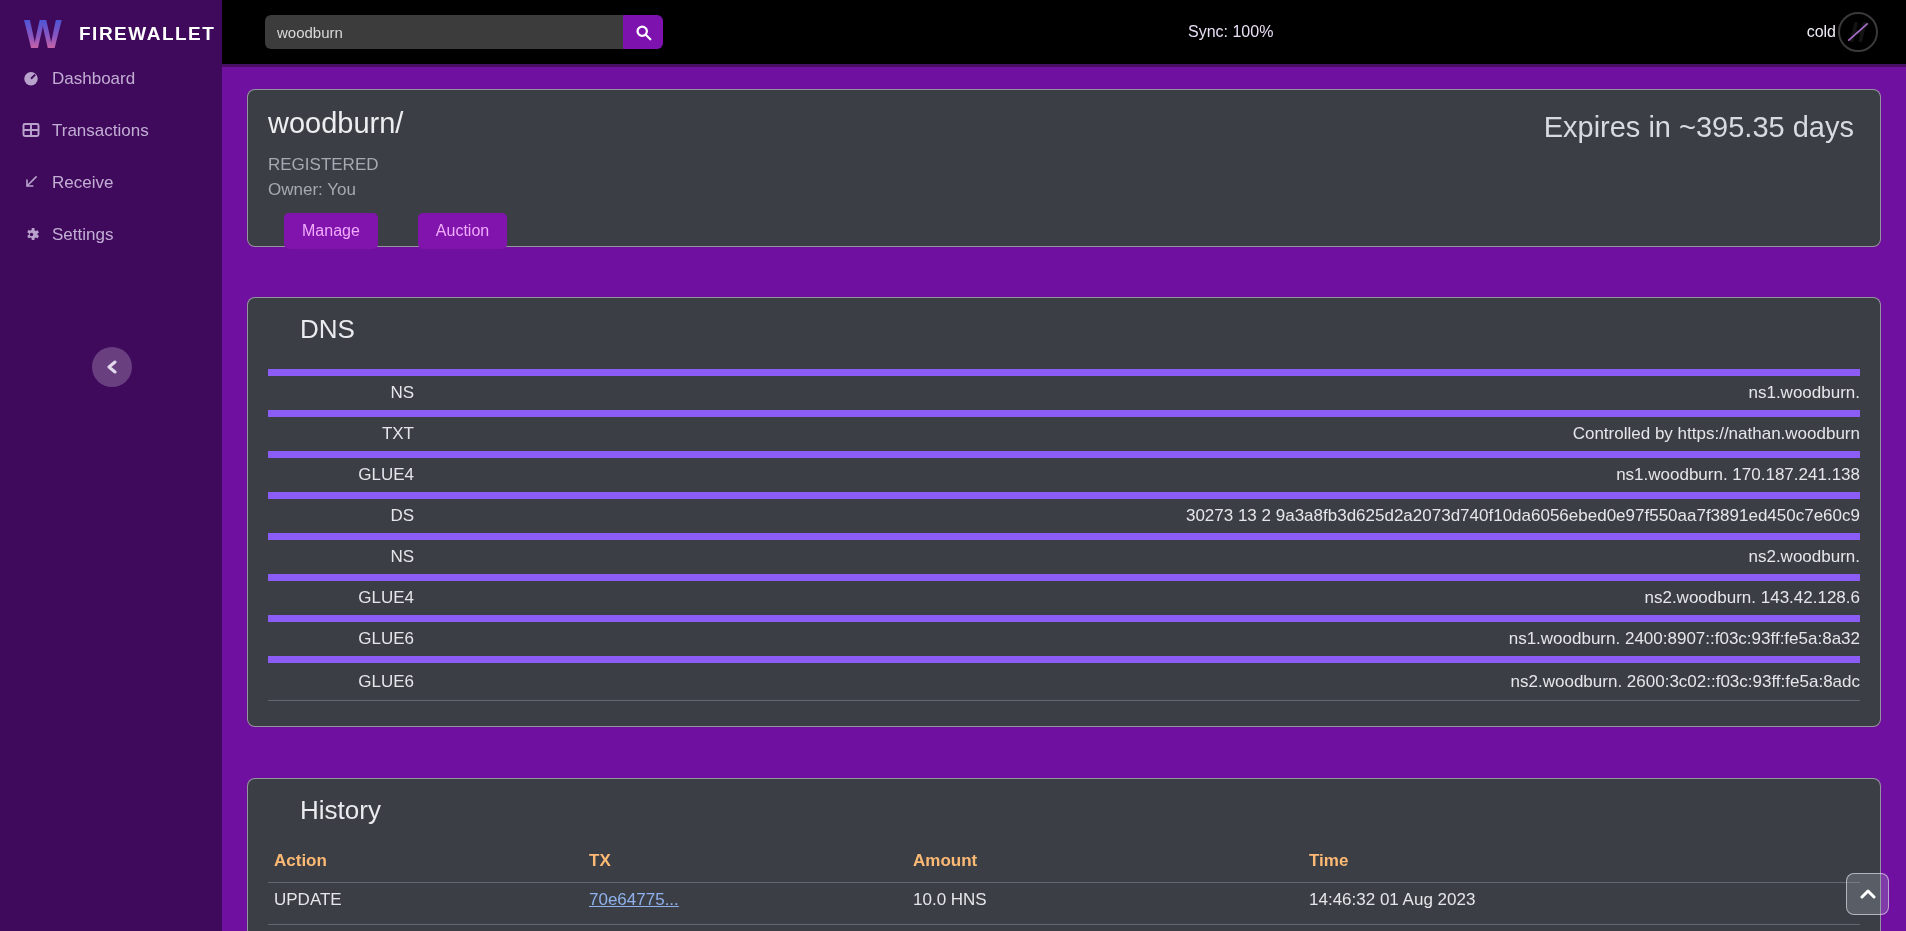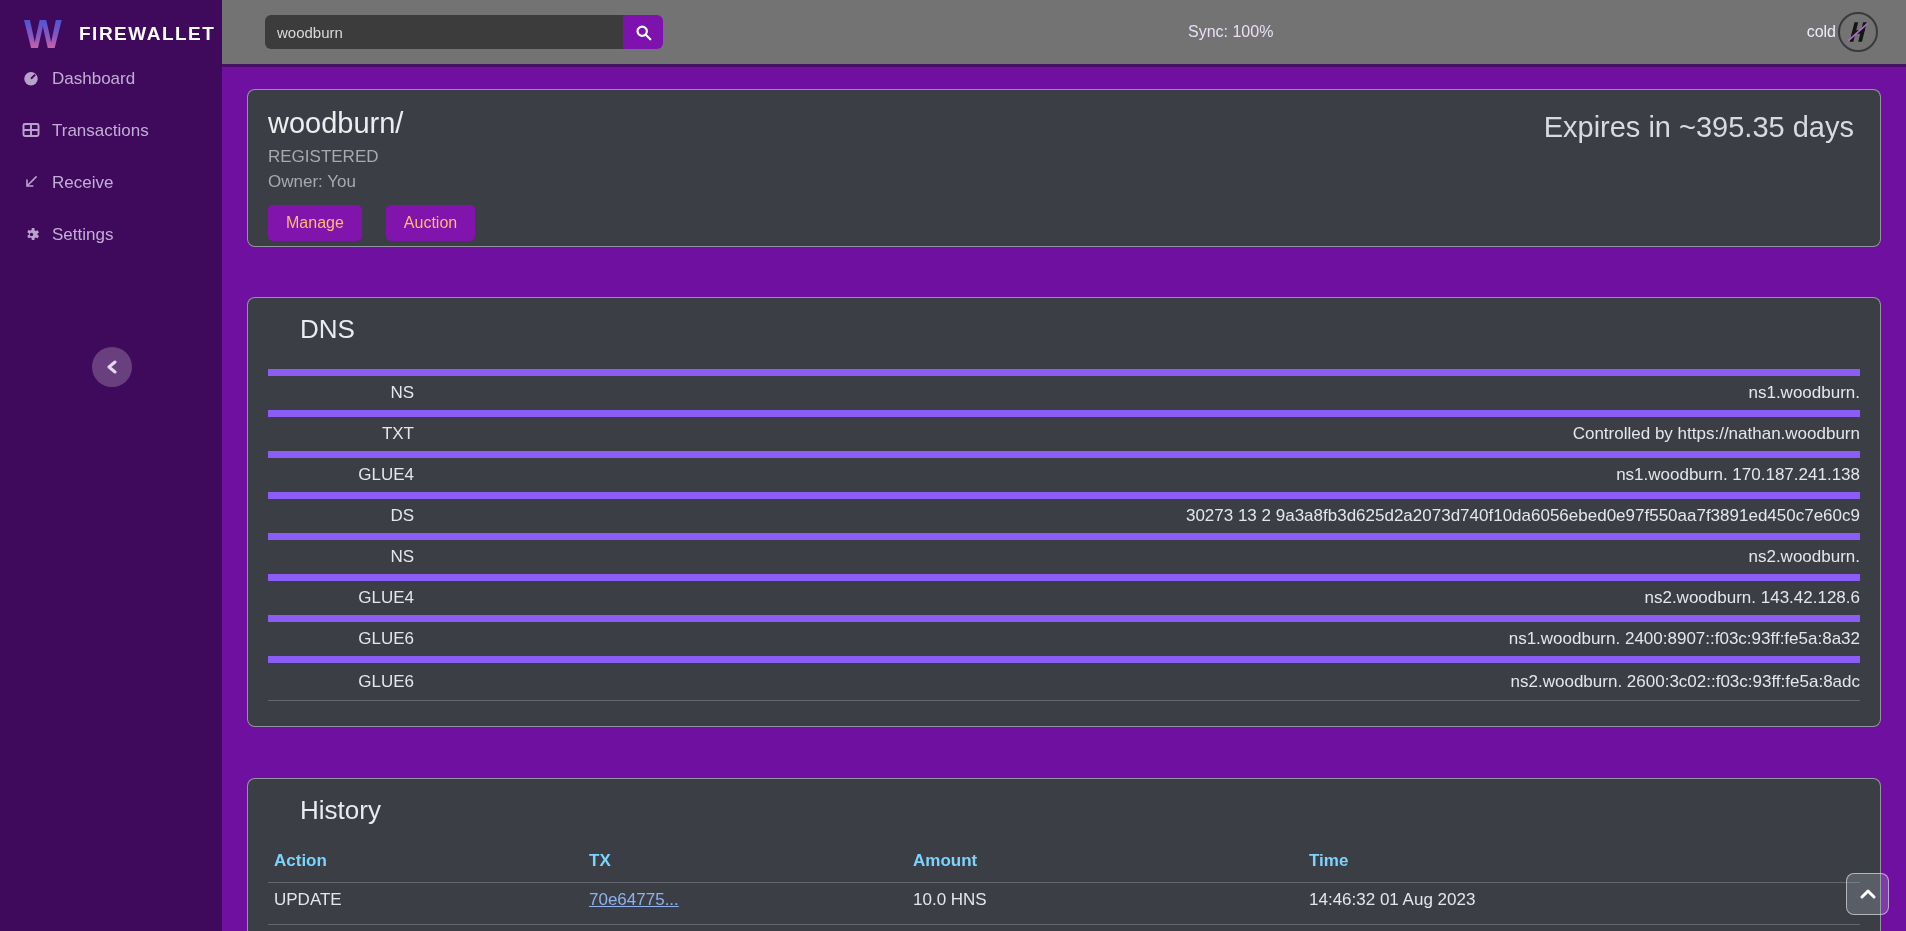--- a/index.html
+++ b/index.html
@@ -33,21 +33,21 @@
   .collapse-btn {
     position: absolute; left: 92px; top: 347px; width: 40px; height: 40px;
     border-radius: 50%; background: rgba(255,255,255,0.22);
     display: flex; align-items: center; justify-content: center;
     border: none; cursor: pointer;
   }
 
   
   .topbar {
     position: absolute; left: 222px; top: 0; width: 1684px; height: 67px;
-    background: #737373; border-bottom: 3px solid #471063;
+    background: #000000; border-bottom: 3px solid #471063;
   }
   .search-group {
     position: absolute; left: 43px; top: 15px; display: flex; height: 34px;
   }
   .search-input {
     width: 358px; height: 34px; background: #3c3c3c; border: none; outline: none;
     border-radius: 6px 0 0 6px; color: #d9d9d9; font-size: 15px; padding: 0 12px;
     font-family: "Liberation Sans", sans-serif;
   }
   .search-btn {
@@ -72,42 +72,43 @@
 
   
   .main { position: absolute; left: 222px; top: 67px; width: 1684px; }
   .card {
     margin-left: 25px; width: 1634px;
     background: #3b3e45; border: 1px solid rgba(220,222,230,0.55);
     border-radius: 8px; color: #e9eaed; position: relative;
   }
   .card-domain { margin-top: 22px; height: 158px; padding: 16px 26px 12px 20px; }
   .domain-title { font-size: 29px; font-weight: normal; color: #edeef0; line-height: 34px; }
-  .domain-status { font-size: 17px; color: #a7a9b0; margin-top: 7px; }
+  .domain-status { font-size: 17px; color: #a7a9b0; margin-top: 15px; }
   .domain-owner { font-size: 17px; color: #a7a9b0; margin-top: 5px; }
   .btn-row { margin-top: 13px; display: flex; gap: 24px; }
   .btn-purple {
-    background: #8014ad; color: #fdba74; font-size: 16px; border: none;
+    background: #8014ad; color: #f0abfc; font-size: 16px; border: none;
     padding: 9px 18px; border-radius: 5px; cursor: pointer;
     font-family: "Liberation Sans", sans-serif;
+    margin-left: 16px;
   }
   .expires { position: absolute; top: 21px; right: 26px; font-size: 29px; color: #d7dade; }
 
   .card-dns { margin-top: 50px; height: 430px; padding: 16px 20px; }
   .section-title { font-size: 26px; font-weight: normal; color: #e9ebee; margin-left: 32px; }
   .dns-table { width: 100%; border-collapse: collapse; margin-top: 24px; }
   .dns-table tr { border-top: 7px solid #8b5cf6; text-align: right; }
   .dns-table tr:last-child { border-bottom: 1px solid #656770; }
   .dns-table td { height: 41px; font-size: 17px; color: #e4e6e9; padding-left: 8px; vertical-align: middle; }
   .dns-type { width: 146px; }
 
   .card-history { margin-top: 51px; height: 260px; padding: 16px 20px; overflow: hidden; }
   .hist-table { width: 100%; border-collapse: collapse; margin-top: 14px; }
   .hist-table th {
-    text-align: left; font-size: 17px; font-weight: bold; color: #7dd3fc;
+    text-align: left; font-size: 17px; font-weight: bold; color: #fdba74;
     height: 42px; padding-left: 6px; vertical-align: middle;
   }
   .hist-table td {
     font-size: 17px; color: #e4e6e9; height: 42px; padding: 7px 0 0 6px; vertical-align: top;
   }
   .hist-table tbody tr { border-top: 1px solid #656770; }
   .col-action { width: 315px; }
   .col-tx { width: 324px; }
   .col-amount { width: 396px; }
   .tx-link { color: #8fb1ec; text-decoration: underline; cursor: pointer; }

